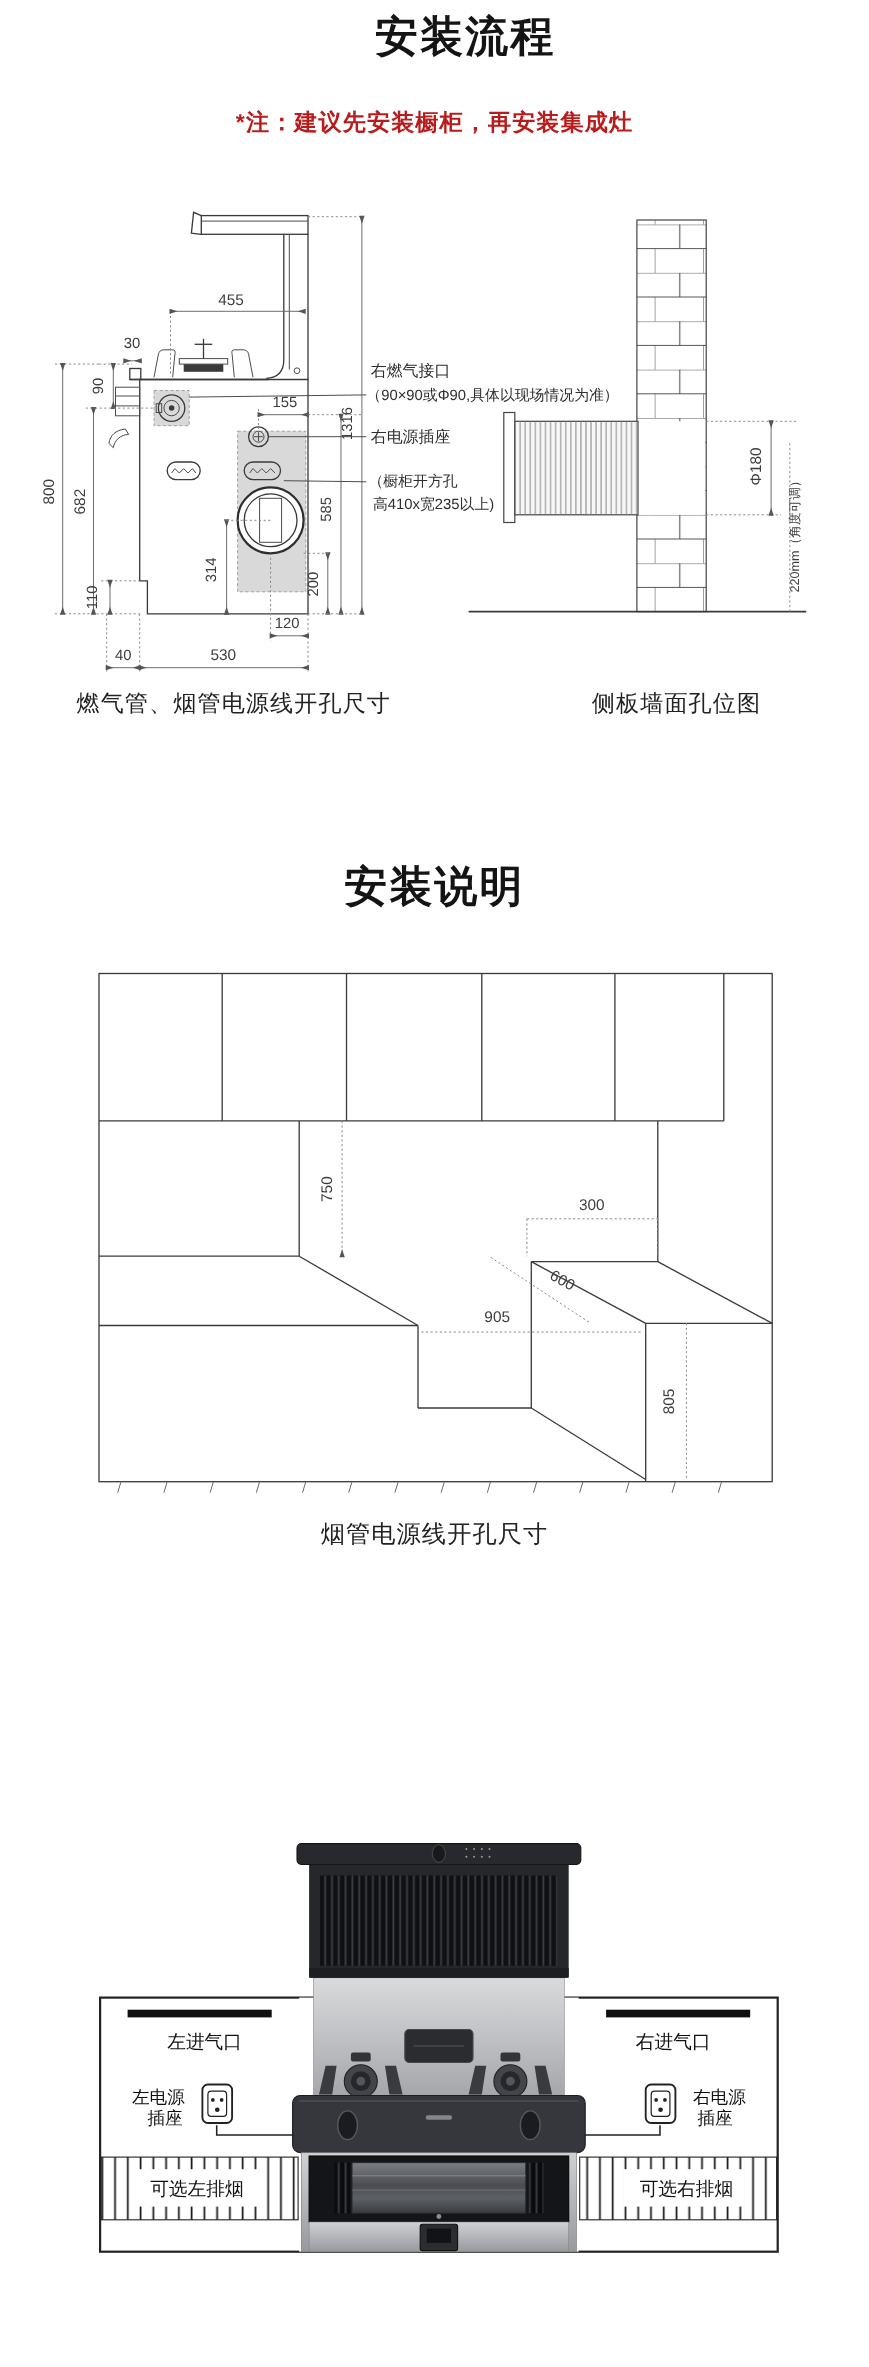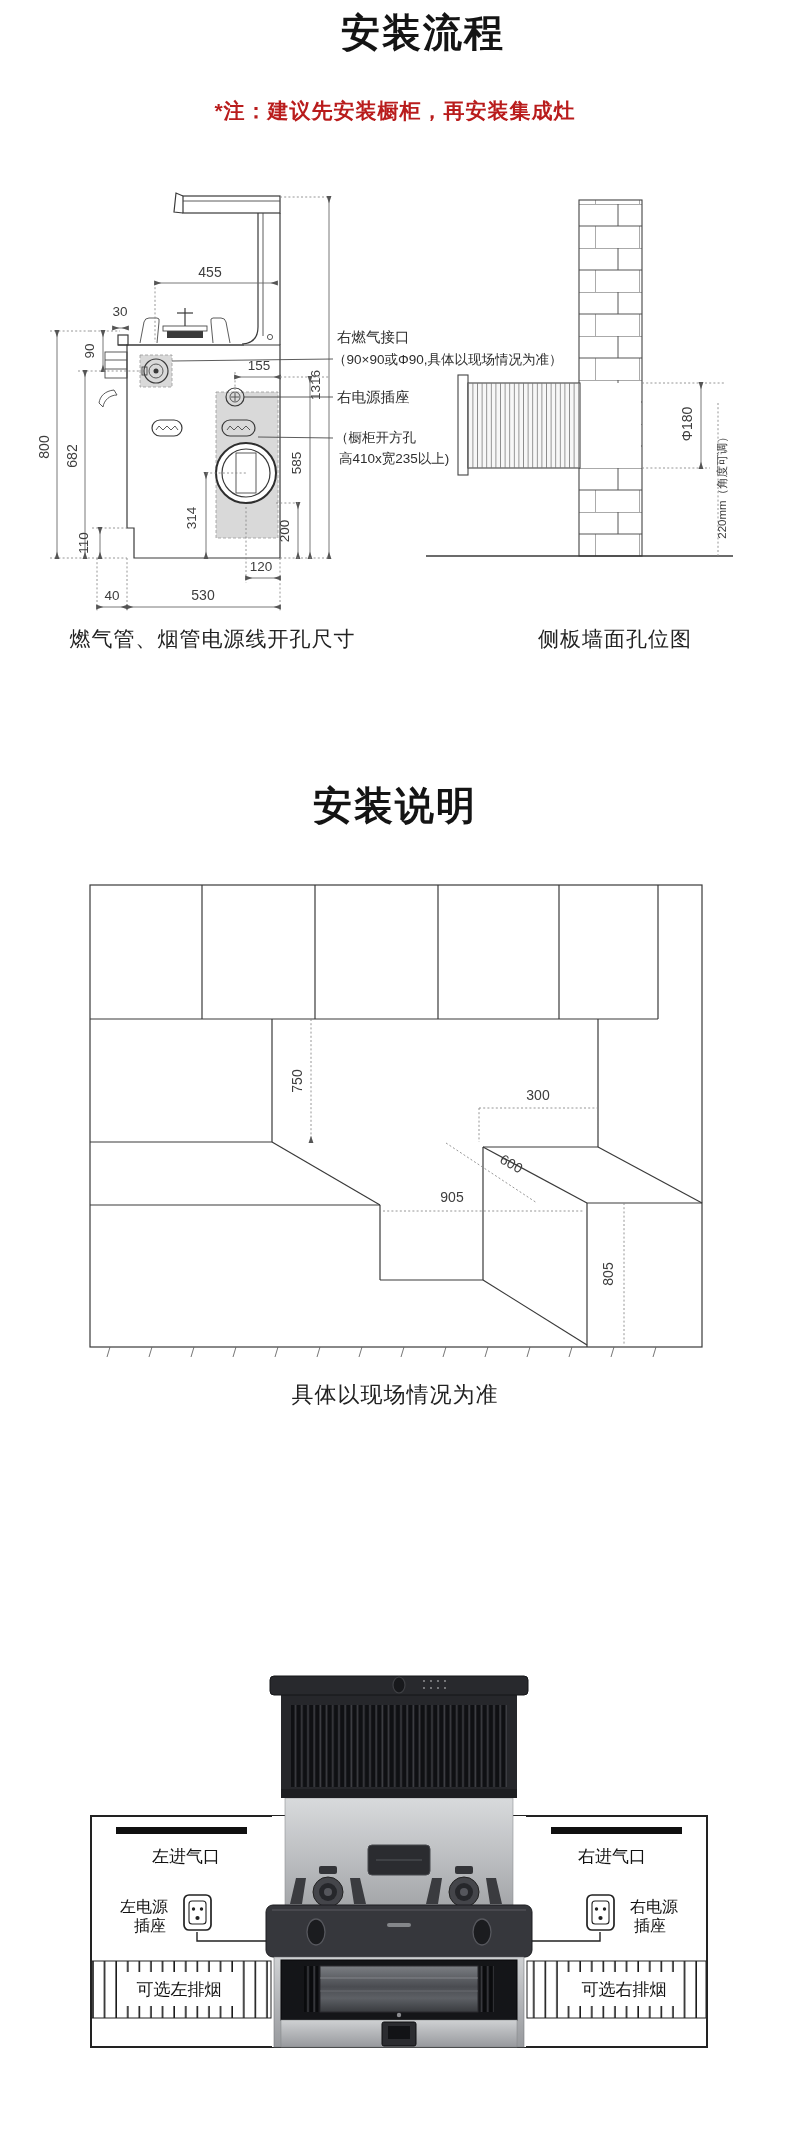--- a/index.html
+++ b/index.html
@@ -250,21 +250,21 @@
       <line class="dot" x1="298" y1="331" x2="498" y2="331"></line>
       <line class="dot" x1="539" y1="323" x2="539" y2="465"></line>
     </g>
     <text class="dimBig" x="217" y="201" text-anchor="middle" transform="rotate(-90 217,201)">750</text>
     <text class="dimBig" x="453" y="220" text-anchor="middle">300</text>
     <text class="dimBig" x="424" y="288" text-anchor="middle" transform="rotate(29 424,288)">600</text>
     <text class="dimBig" x="367" y="322" text-anchor="middle">905</text>
     <text class="dimBig" x="528" y="394" text-anchor="middle" transform="rotate(-90 528,394)">805</text>
   </svg>
 
-  <div class="fig-caption" style="left:0;top:1380px;width:790px;font-size:22px;">具体以现场情况为准</div>
+  <div class="fig-caption" style="left:0;top:1380px;width:790px;font-size:22px;">烟管电源线开孔尺寸</div>
 
 
   <svg style="left:88px;top:1660px;" width="622" height="392" viewBox="0 0 622 392">
     <defs>
       <pattern id="vstripe" width="11.6" height="20" patternUnits="userSpaceOnUse">
         <line x1="5" y1="0" x2="5" y2="20" stroke="#1a1a1a" stroke-width="1.6"></line>
       </pattern>
       <pattern id="slats" width="6.2" height="12" patternUnits="userSpaceOnUse">
         <line x1="3" y1="0" x2="3" y2="12" stroke="#3c3d42" stroke-width="1.7"></line>
       </pattern>

